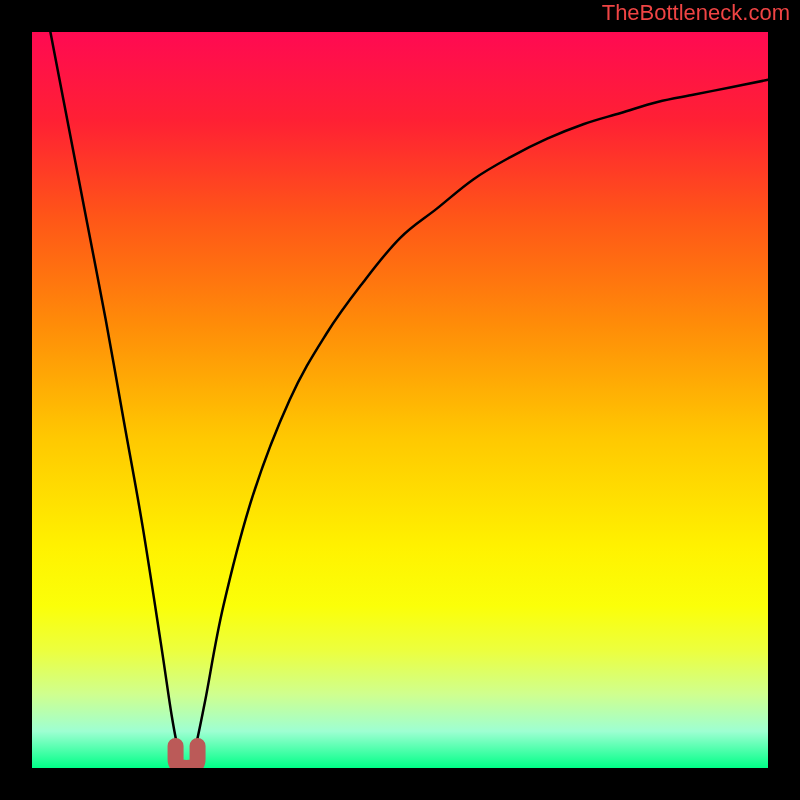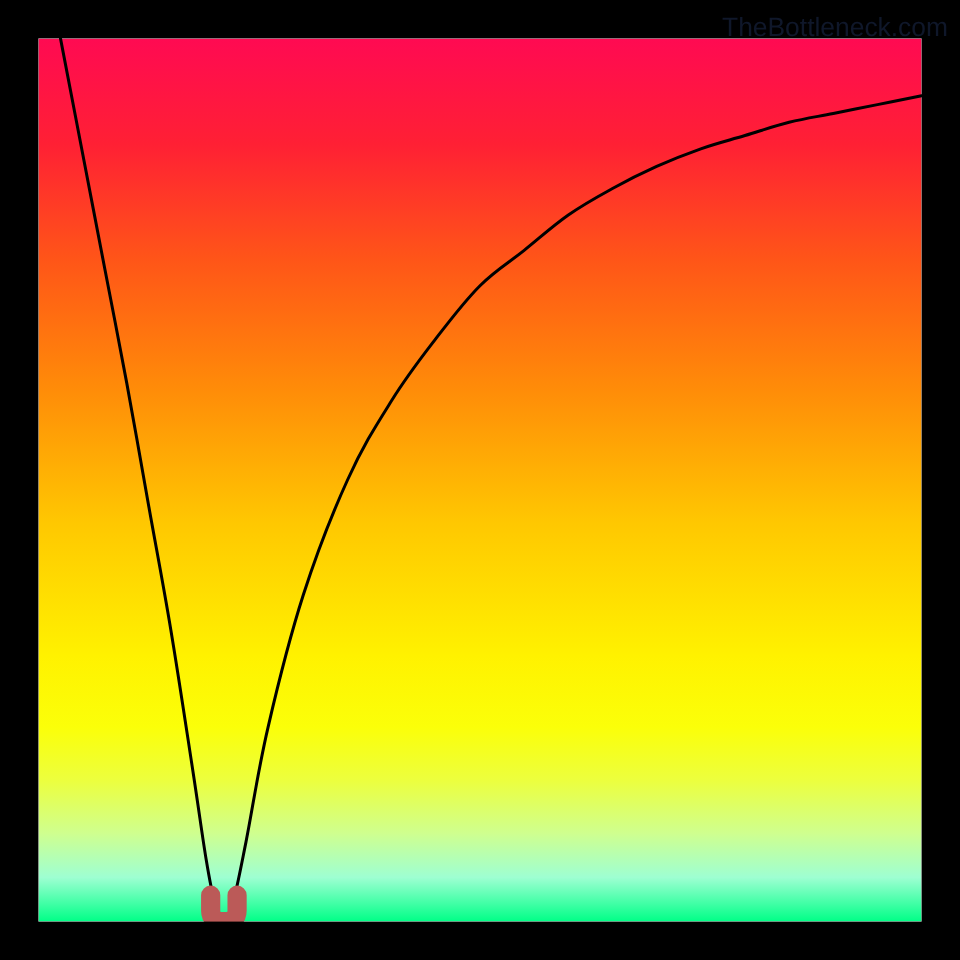--- a/index.html
+++ b/index.html
@@ -1,17 +1,17 @@
 <!DOCTYPE html>
 <html><head>
 <meta charset="utf-8">
 <style>
 html,body{margin:0;padding:0;width:800px;height:800px;overflow:hidden;background:#fff;font-family:Arial,Helvetica,sans-serif}
 .stage{position:relative;width:800px;height:800px}
-.wm{position:absolute;top:10px;right:10px;color:#0f172a;font-size:22px;font-weight:400;letter-spacing:0;z-index:10}
+.wm{position:absolute;top:0;right:10px;color:#ef4444;font-size:22px;font-weight:400;letter-spacing:0;z-index:10}
 .frame{position:absolute;inset:0;pointer-events:none;z-index:5}
 .frame .edge{position:absolute;background:#000}
 .frame .t{left:0;right:0;top:0;height:32px}
 .frame .b{left:0;right:0;bottom:0;height:32px}
 .frame .l{top:0;bottom:0;left:0;width:32px}
 .frame .r{top:0;bottom:0;right:0;width:32px}
 .plot{position:absolute;left:32px;top:32px;width:736px;height:736px;z-index:1}
 svg.curve{position:absolute;left:32px;top:32px;width:736px;height:736px;z-index:3;overflow:visible}
 svg.nub{position:absolute;left:32px;top:32px;width:736px;height:736px;z-index:4;overflow:visible}
 </style>

